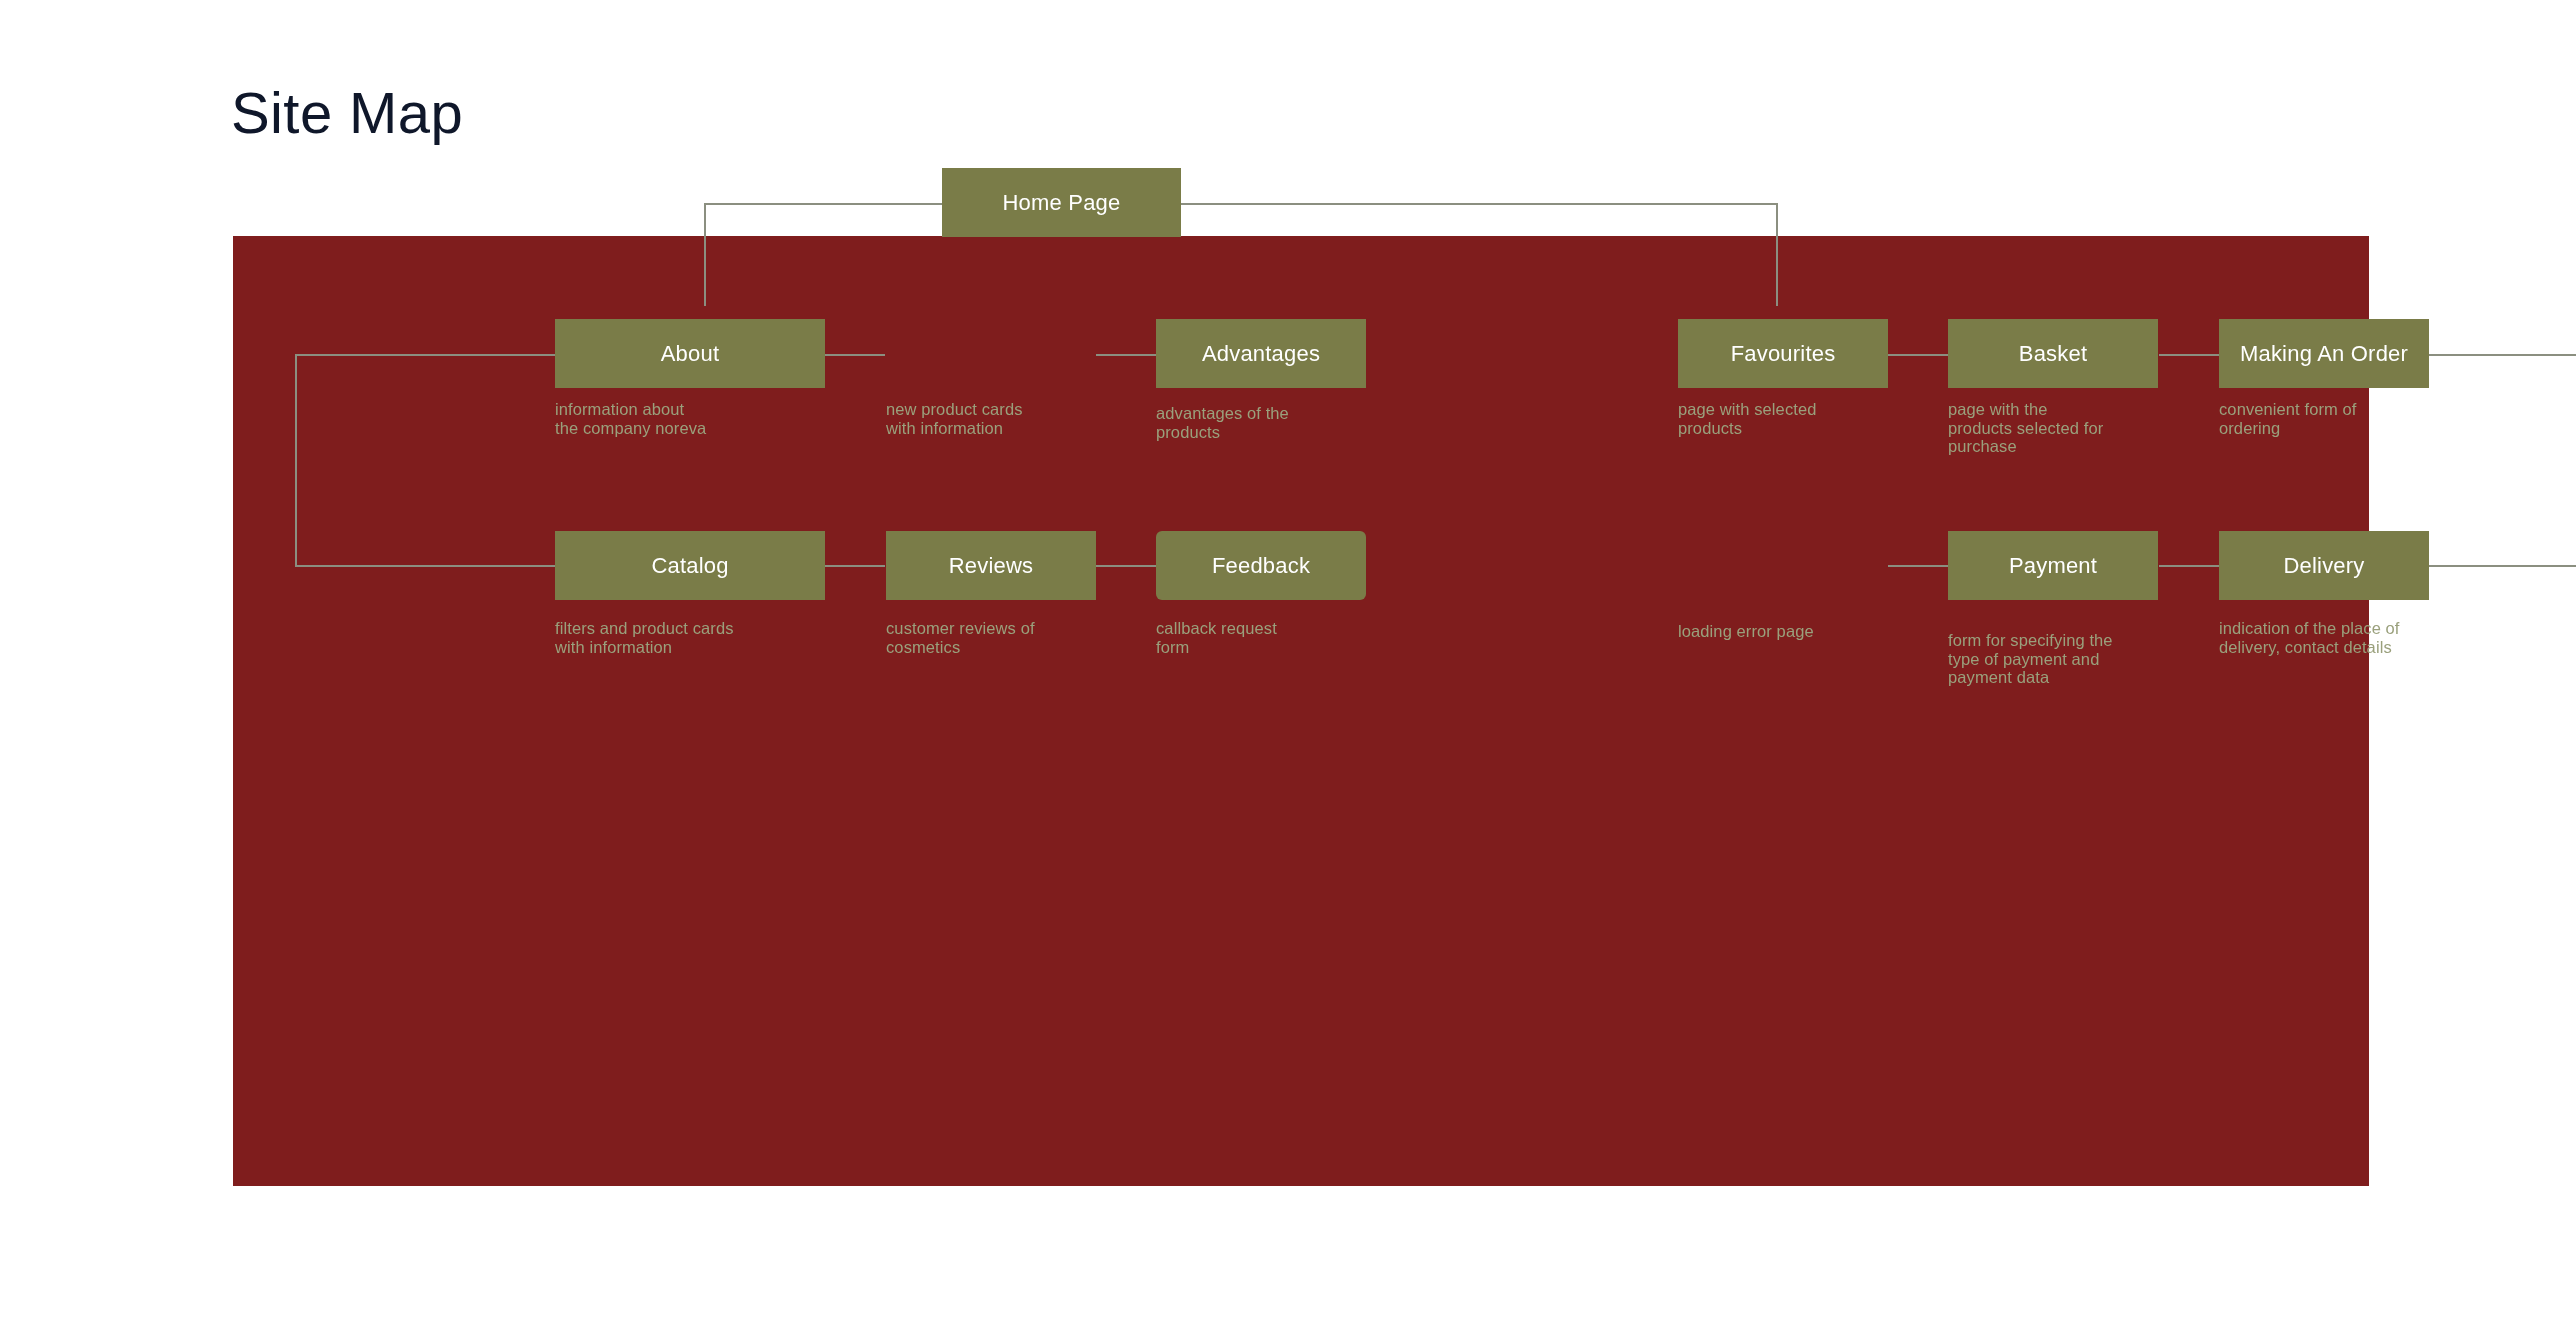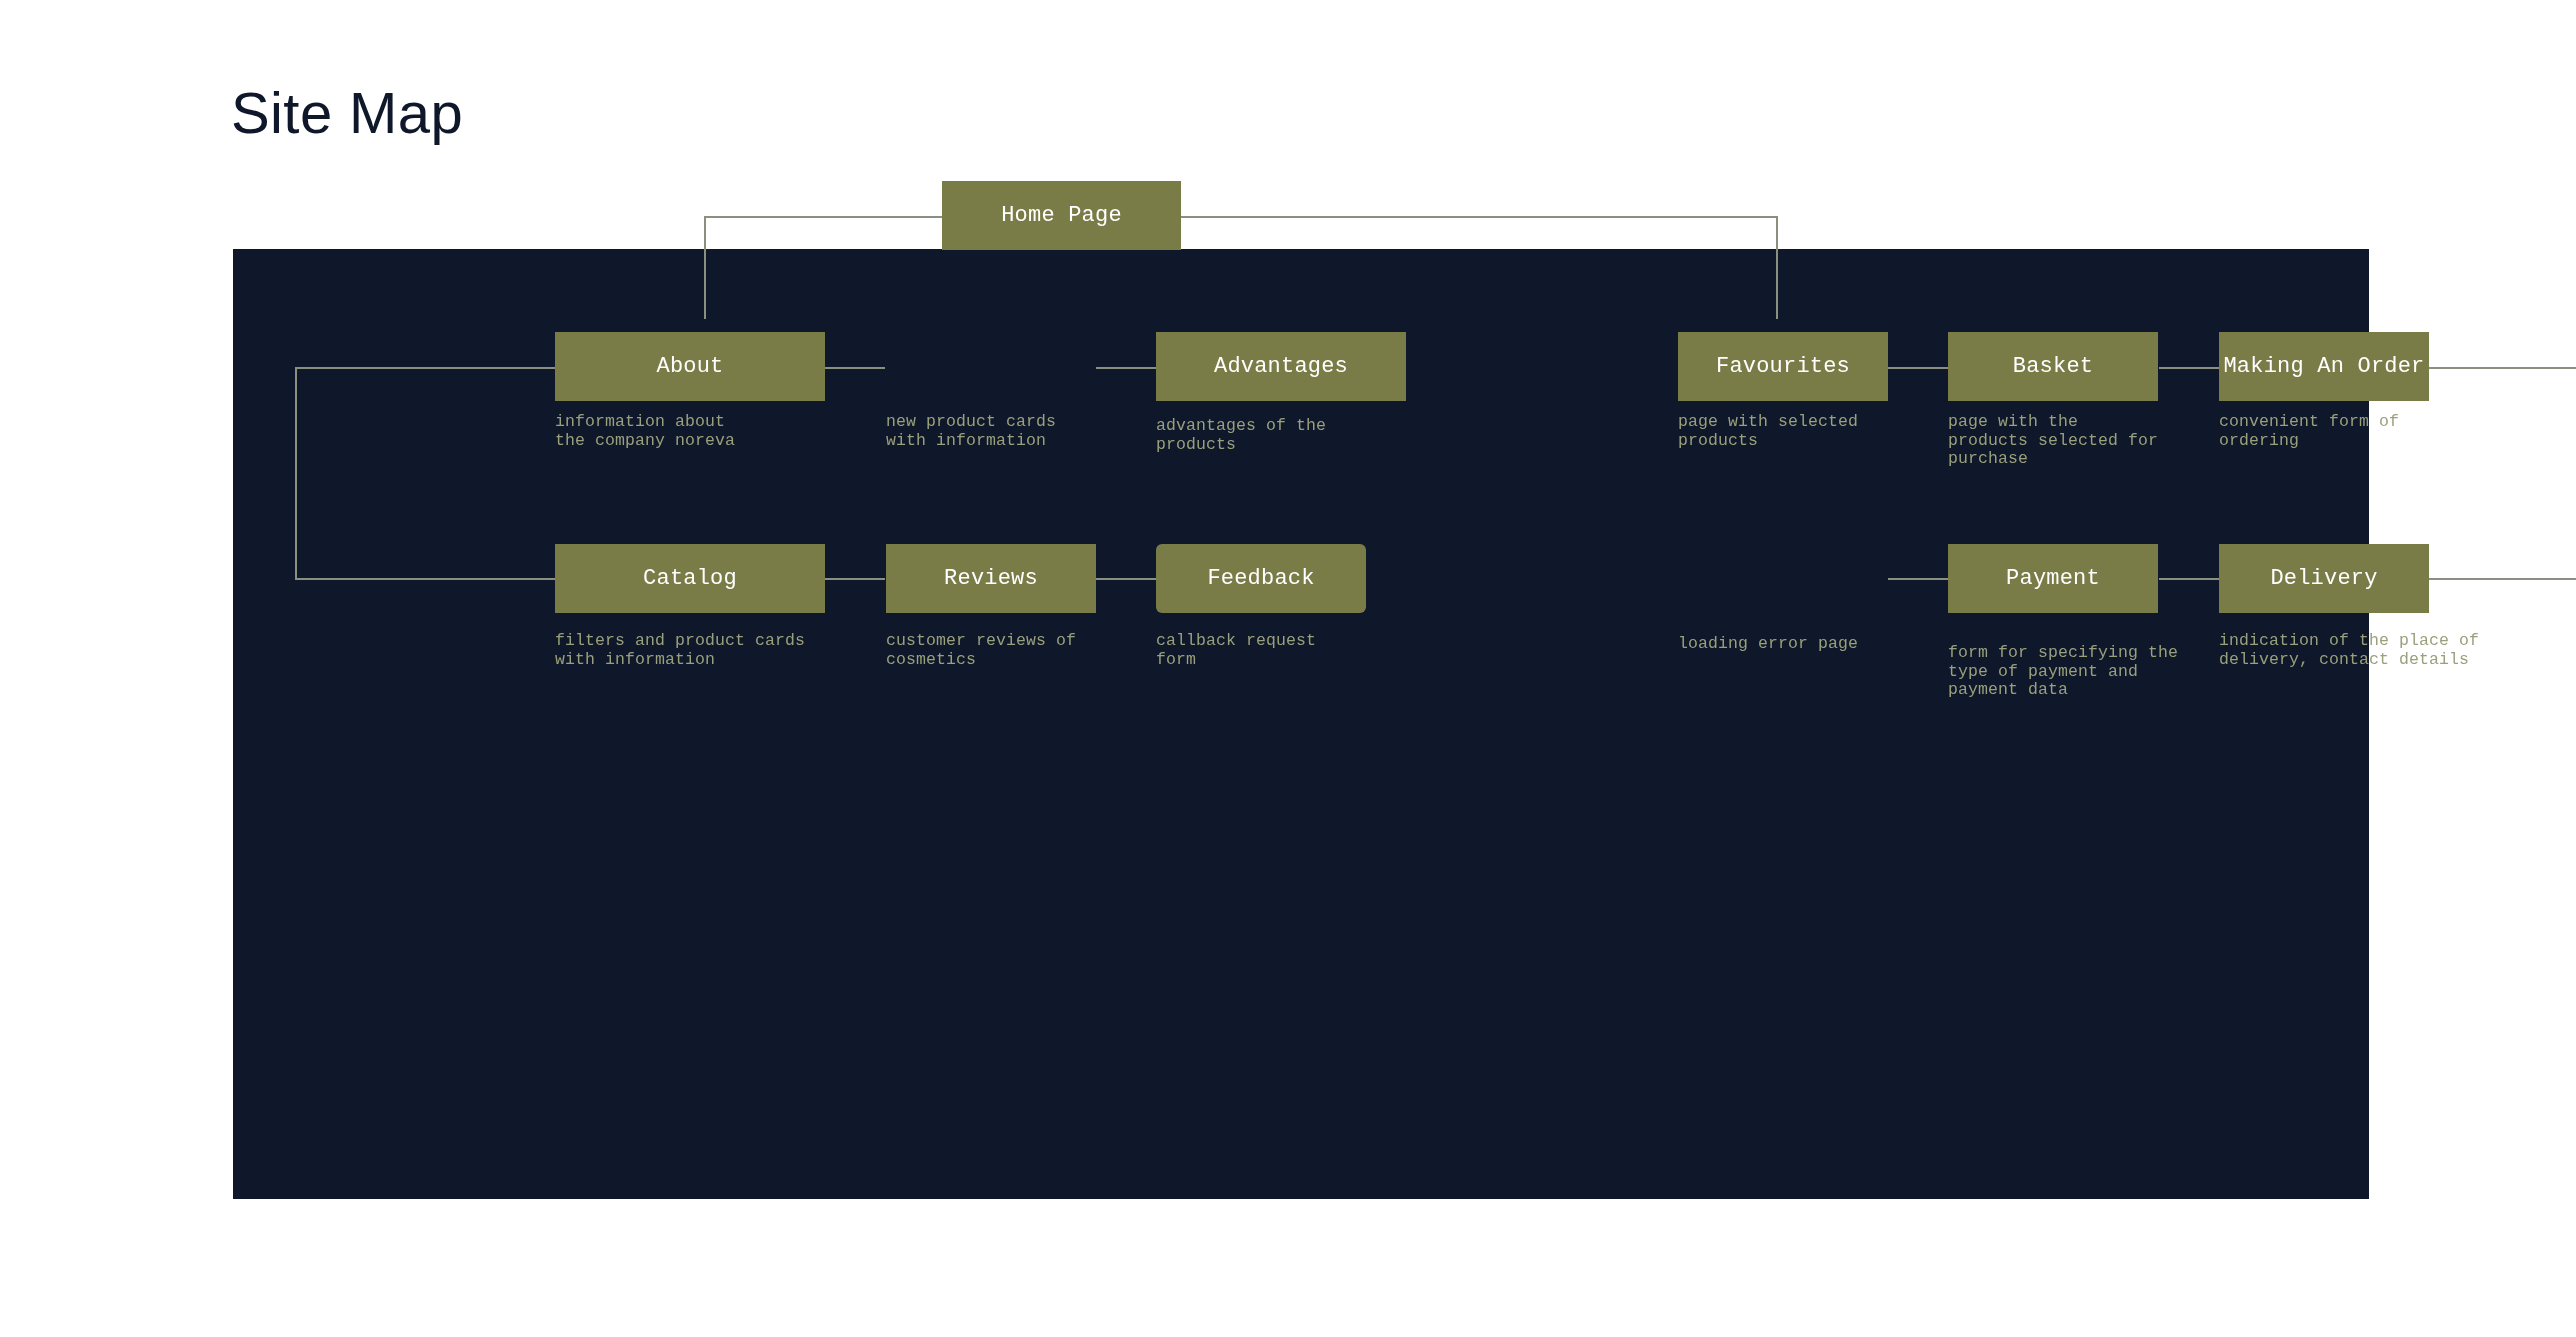--- a/index.html
+++ b/index.html
@@ -22,25 +22,24 @@
     font-size: 58px;
     font-weight: 400;
     letter-spacing: 0.4px;
     color: #0f172a;
     line-height: 1;
   }
 
   #diagram-panel {
     position: absolute;
     left: 233px;
-    top: 249px;
+    top: 236px;
     width: 2136px;
     height: 950px;
-    background: #0f172a;
-    font-family: Liberation Mono, monospace;
+    background: #7f1d1d;
   }
 
   
   .conn {
     position: absolute;
     background: #8b8f80;
   }
   .conn.h { height: 1.6px; }
   .conn.v { width: 1.6px; }
 
@@ -108,21 +107,21 @@
 
   <div class="node" style="left:322px; top:83px; width:270px; height:69px;">
     <span class="node-label">About</span>
   </div>
   <div class="node-desc" style="left:322px; top:164px; width:266px;">information about
 the company noreva</div>
 
   <div class="node-desc" style="left:653px; top:164px; width:242px;">new product cards
 with information</div>
 
-  <div class="node" style="left:923px; top:83px; width:250px; height:69px;">
+  <div class="node" style="left:923px; top:83px; width:210px; height:69px;">
     <span class="node-label">Advantages</span>
   </div>
   <div class="node-desc" style="left:923px; top:168px; width:242px;">advantages of the
 products</div>
 
   <div class="node" style="left:1445px; top:83px; width:210px; height:69px;">
     <span class="node-label">Favourites</span>
   </div>
   <div class="node-desc" style="left:1445px; top:164px; width:250px;">page with selected
 products</div>

